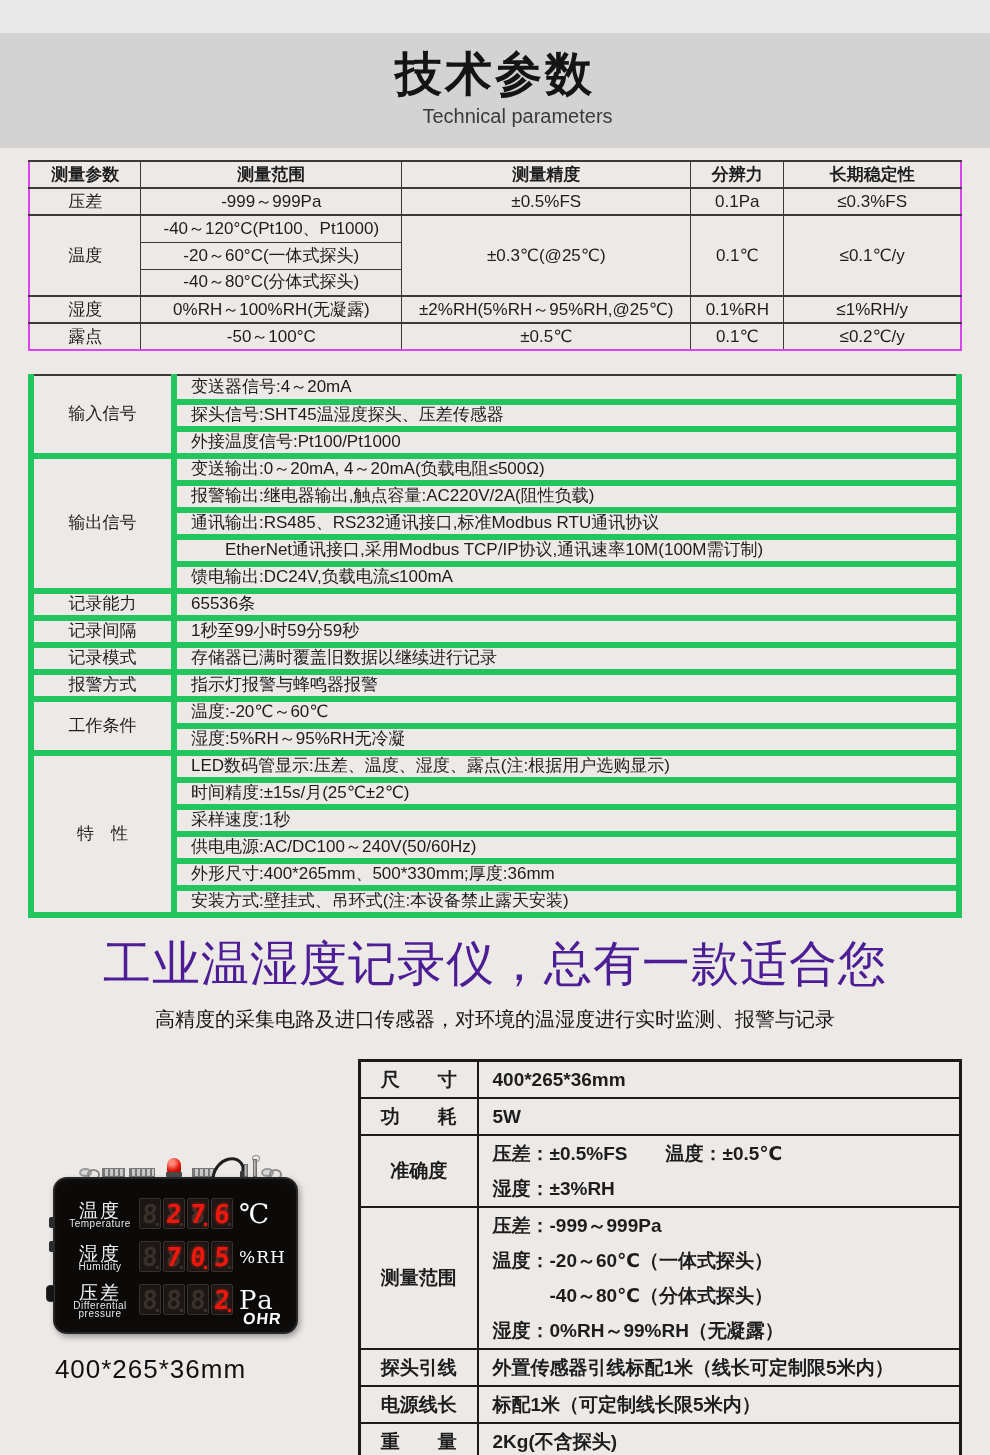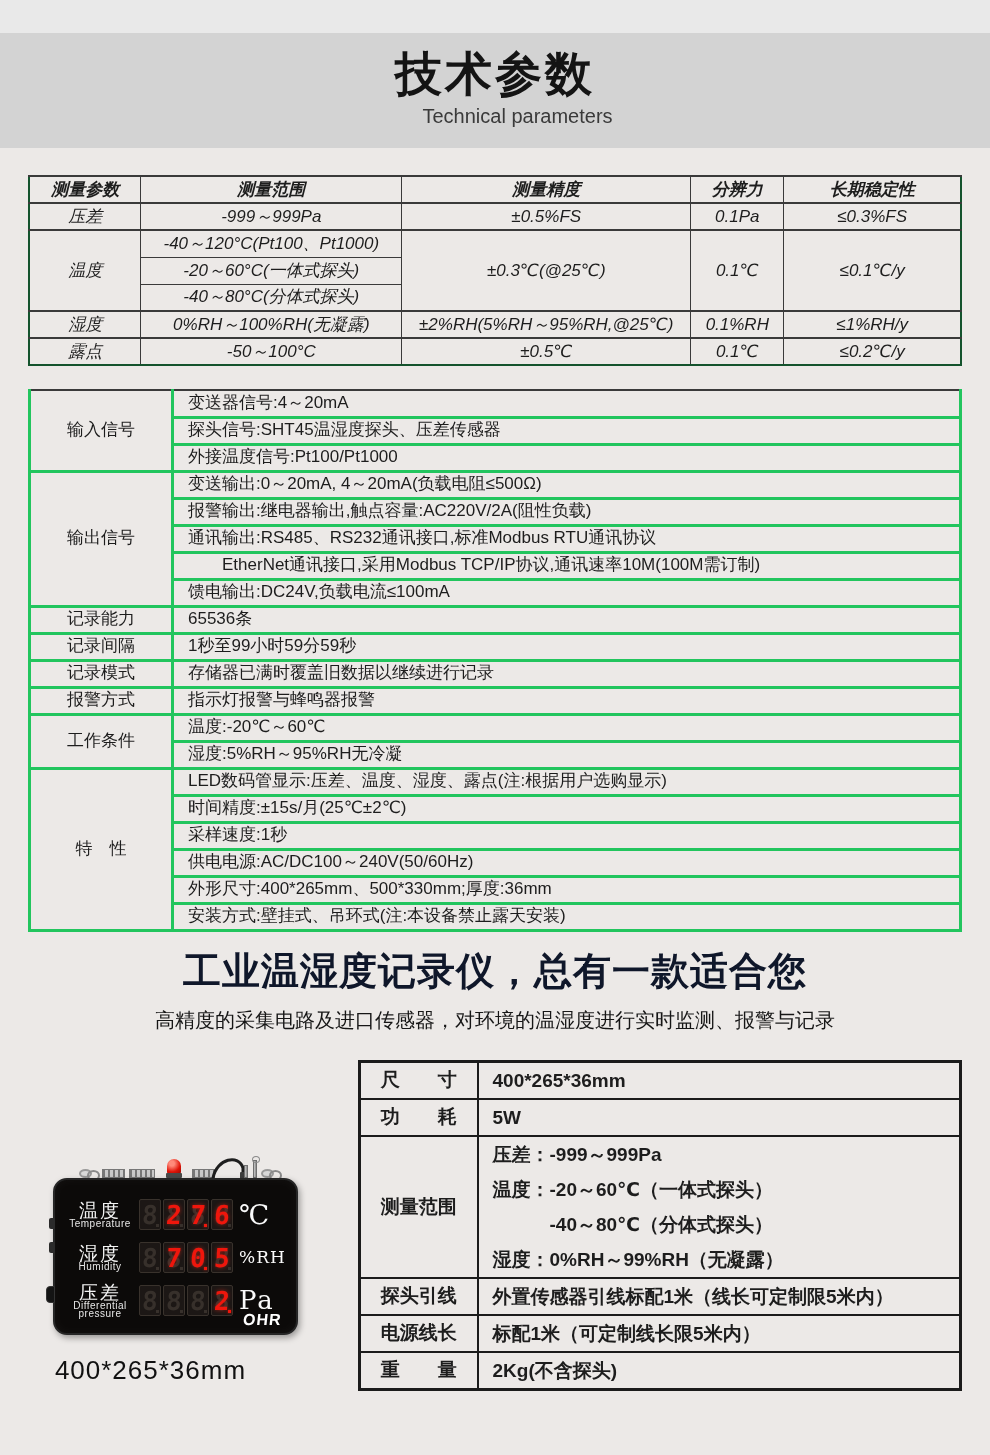--- a/index.html
+++ b/index.html
@@ -13,40 +13,40 @@
   
   .top-strip { height:33px; background:#e9e9e9; }
   .title-band { height:115px; background:#d3d3d3; text-align:center; padding-top:13px; }
   .page-title { font-size:47px; font-weight:bold; letter-spacing:3px; color:#141414; line-height:56px; }
   .page-subtitle { font-size:20px; color:#3a3a3a; margin-top:3px;margin-left:45px; }
 
   .content { width:934px; margin:0 auto; }
 
   
   table { border-collapse:collapse; width:100%; table-layout:fixed; }
-  .t1 { margin-top:27px; border:2px solid #14532d;font-style:italic; }
+  .t1 { margin-top:12px; border:2px solid #d946ef; }
   .t1 th, .t1 td {
     border:1px solid #3a3a3a; height:27px; padding:0 4px;
     font-size:17px; text-align:center; font-weight:normal; line-height:1.15;
   }
   .t1 th { font-weight:bold; }
   .t1 tr.g > th, .t1 tr.g > td { border-top:2px solid #3a3a3a; }
 
   .t2 { margin-top:23px; border:2px solid #3a3a3a; }
   .t2 td {
-    border:3px solid #22c55e; height:27px; font-size:17px; line-height:1.1;
+    border:6px solid #22c55e; height:27px; font-size:17px; line-height:1.1;
     padding:0 4px;
   }
   .t2 td.lbl { text-align:center; width:143px;margin-top:16px; }
   .t2 td.val { text-align:left; padding-left:14px; }
   .t2 td.val.ind { padding-left:48px; }
   .t2 tr.g > td { border-top:2px solid #3a3a3a; }
 
   
-  .section-heading { margin-top:14px; text-align:center; font-size:38px; font-weight:bold; color:#0f172a; letter-spacing:1px; }
+  .section-heading { margin-top:14px; text-align:center; font-size:48px; font-weight:normal; color:#4c1d95; letter-spacing:1px; }
   .section-subheading { margin-top:10px; text-align:center; font-size:20px; color:#161616; }
 
   
   .bottom { display:flex; margin-top:26px; align-items:flex-start; }
   .device-col { width:330px; flex:none; padding-top:96px; }
   .spec-col { width:604px; flex:none; }
 
   .spec { border:3px solid #1b1b1b; }
   .spec td { border:2px solid #1b1b1b; font-size:19px; font-weight:bold; padding:0 6px; }
   .spec td.lbl { width:118px; text-align:center; }
@@ -368,20 +368,27 @@
                 <div class="line">400*265*36mm</div>
               </td>
             </tr>
             <tr>
               <td class="lbl">功　　耗</td>
               <td class="val">
                 <div class="line">5W</div>
               </td>
             </tr>
             <tr>
+              <td class="lbl">准确度</td>
+              <td class="val">
+                <div class="line">压差：±0.5%FS　　温度：±0.5℃</div>
+                <div class="line">湿度：±3%RH</div>
+              </td>
+            </tr>
+            <tr>
               <td class="lbl">测量范围</td>
               <td class="val">
                 <div class="line">压差：-999～999Pa</div>
                 <div class="line">温度：-20～60℃（一体式探头）</div>
                 <div class="line">　　　-40～80℃（分体式探头）</div>
                 <div class="line">湿度：0%RH～99%RH（无凝露）</div>
               </td>
             </tr>
             <tr>
               <td class="lbl">探头引线</td>

